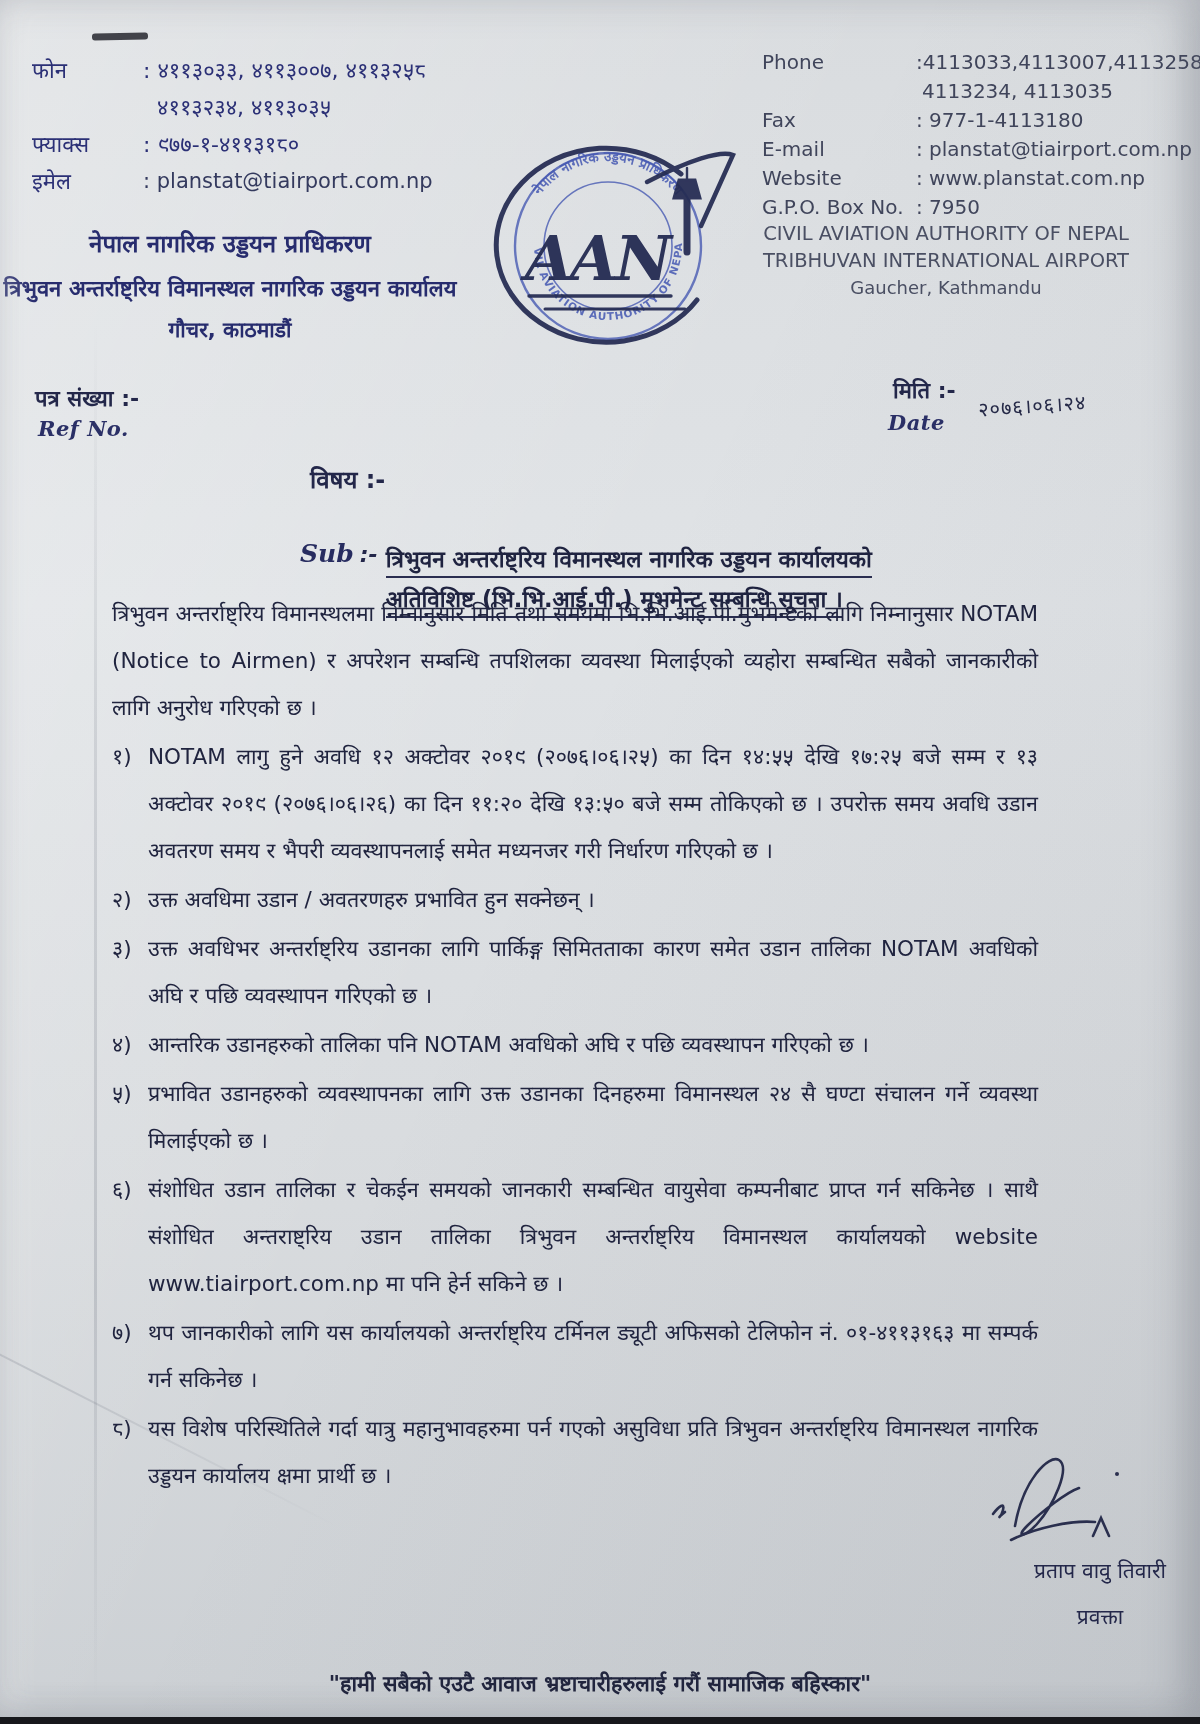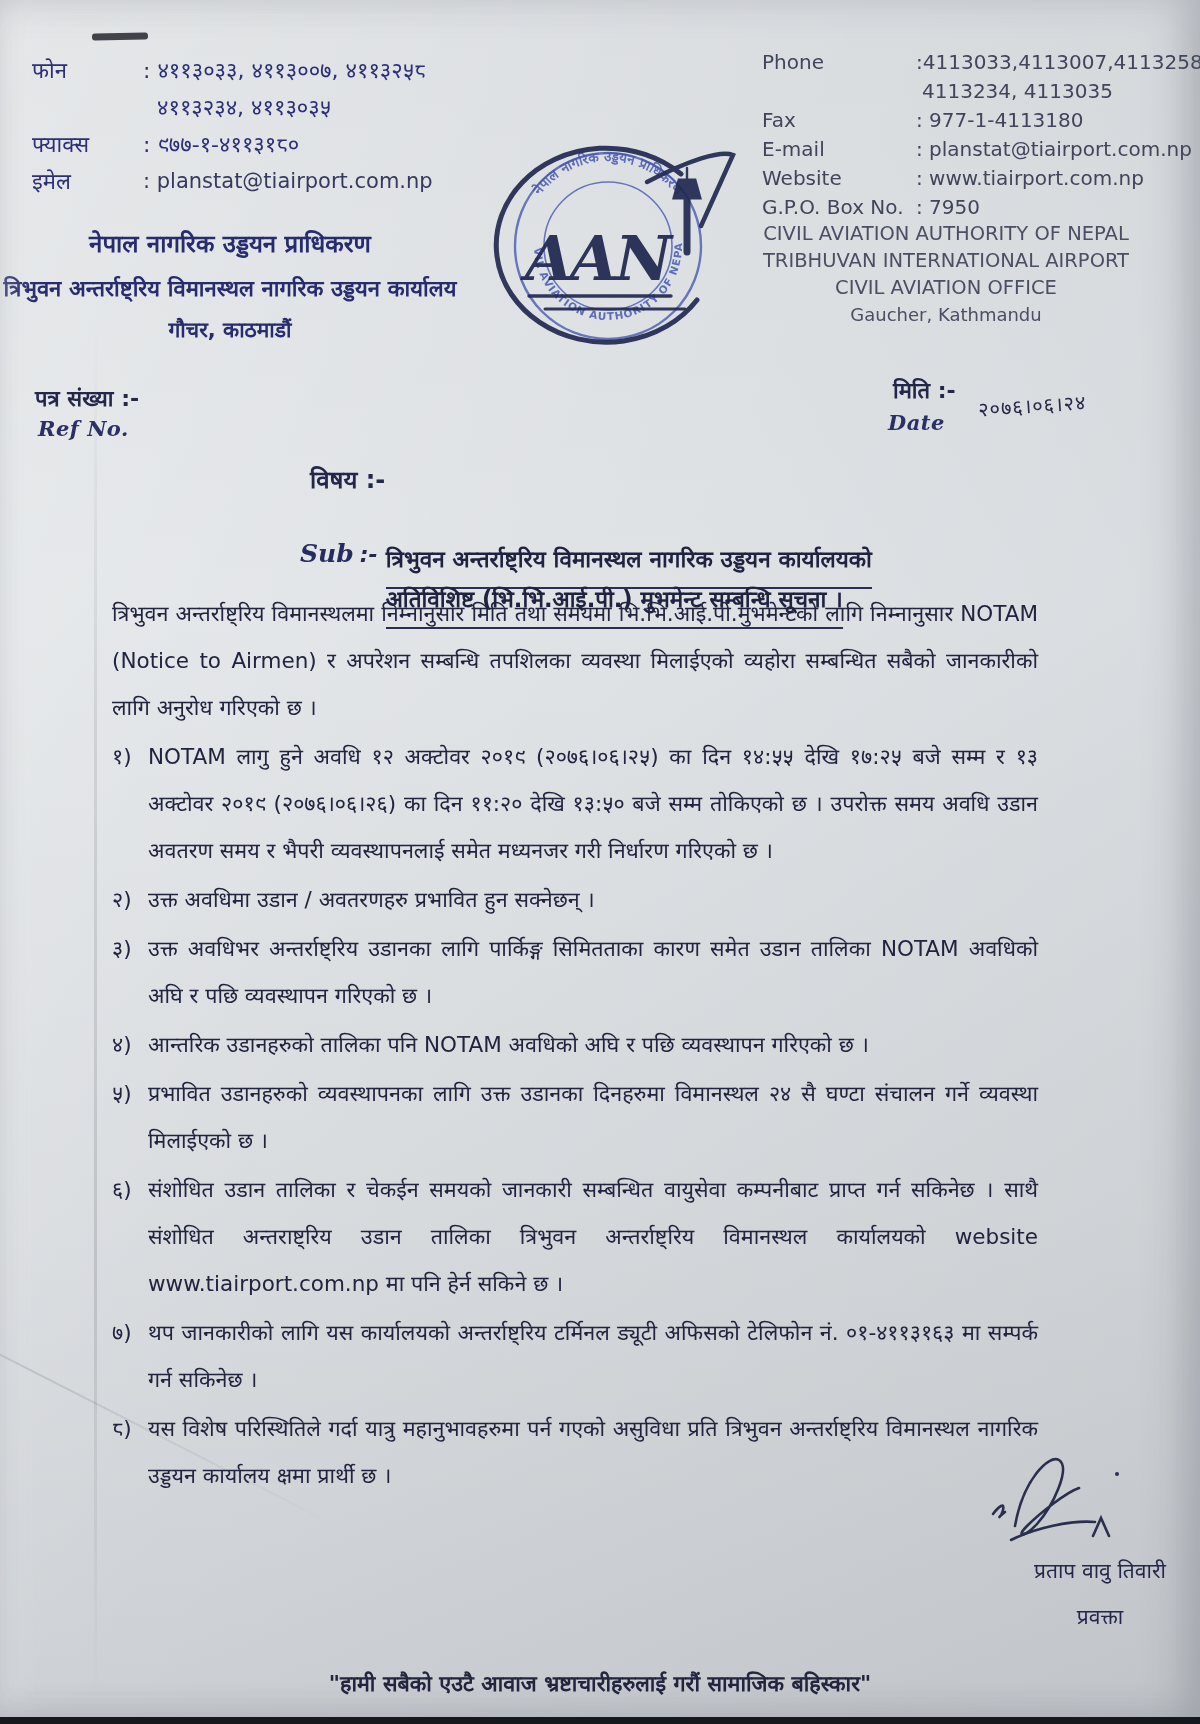--- a/index.html
+++ b/index.html
@@ -52,21 +52,21 @@
   .date-np{position:absolute;left:893px;top:374px;font-size:22px;font-weight:600;color:#23274a;}
   .date-en{position:absolute;left:888px;top:410px;font-size:21px;font-weight:700;font-style:italic;color:#2a2f66;font-family:"DejaVu Serif","Liberation Serif",serif;letter-spacing:.5px;}
   .date-val{position:absolute;left:978px;top:392px;font-size:20px;color:#262a48;transform:rotate(-4deg);letter-spacing:1px;}
 
   
   .subj-np{position:absolute;left:310px;top:462px;font-size:24px;font-weight:600;color:#23274a;}
   .subj-row{position:absolute;left:300px;top:532px;width:740px;margin-top:7px;}
   .subj-sub{font-family:"DejaVu Serif","Liberation Serif",serif;font-style:italic;font-weight:800;font-size:25px;color:#272c60;margin-right:6px;}
   .subj-colon{font-size:22px;font-weight:700;color:#23274a;margin-right:8px;font-style:italic;}
   .subj-lines{display:inline-block;vertical-align:top;width:650px;font-size:22.5px;font-weight:600;color:#1f2340;line-height:40px;}
-  .subj-lines .u{border-bottom:2px solid #2a2e50;padding-bottom:15px;}
+  .subj-lines .u{border-bottom:2px solid #2a2e50;padding-bottom:4px;}
 
   
   .body{position:absolute;left:112px;top:590px;width:926px;font-size:21.5px;line-height:47px;color:#20243f;}
   .intro{text-align:justify;margin:0 0 2px 0;}
   .item{display:flex;margin-bottom:2px;}
   .item .num{width:36px;flex:none;}
   .item .txt{flex:1;text-align:justify;}
 
   
   .sig-svg{position:absolute;left:975px;top:1440px;}
@@ -118,32 +118,31 @@
     <div class="row">
       <span class="lab">Fax</span>
       <span class="val">: 977-1-4113180</span>
     </div>
     <div class="row">
       <span class="lab">E-mail</span>
       <span class="val">: planstat@tiairport.com.np</span>
     </div>
     <div class="row">
       <span class="lab">Website</span>
-      <span class="val">: www.tiairport.com.np</span>
+      <span class="val">: www.planstat.com.np</span>
     </div>
     <div class="row">
       <span class="lab">G.P.O. Box No.</span>
       <span class="val">: 7950</span>
     </div>
   </div>
 
   <div class="org-en">
     <div>CIVIL AVIATION AUTHORITY OF NEPAL</div>
     <div>TRIBHUVAN INTERNATIONAL AIRPORT</div>
-    <div>CIVIL AVIATION OFFICE</div>
     <div class="l4">Gaucher, Kathmandu</div>
   </div>
 
   <div class="logo">
     <svg width="322" height="232" viewBox="0 0 322 232">
       <g stroke="#4558b2" fill="none" opacity="0.78">
         <circle cx="175" cy="118" r="93" stroke-width="2.4"></circle>
         <circle cx="175" cy="118" r="64" stroke-width="1.6"></circle>
       </g>
       <defs>

